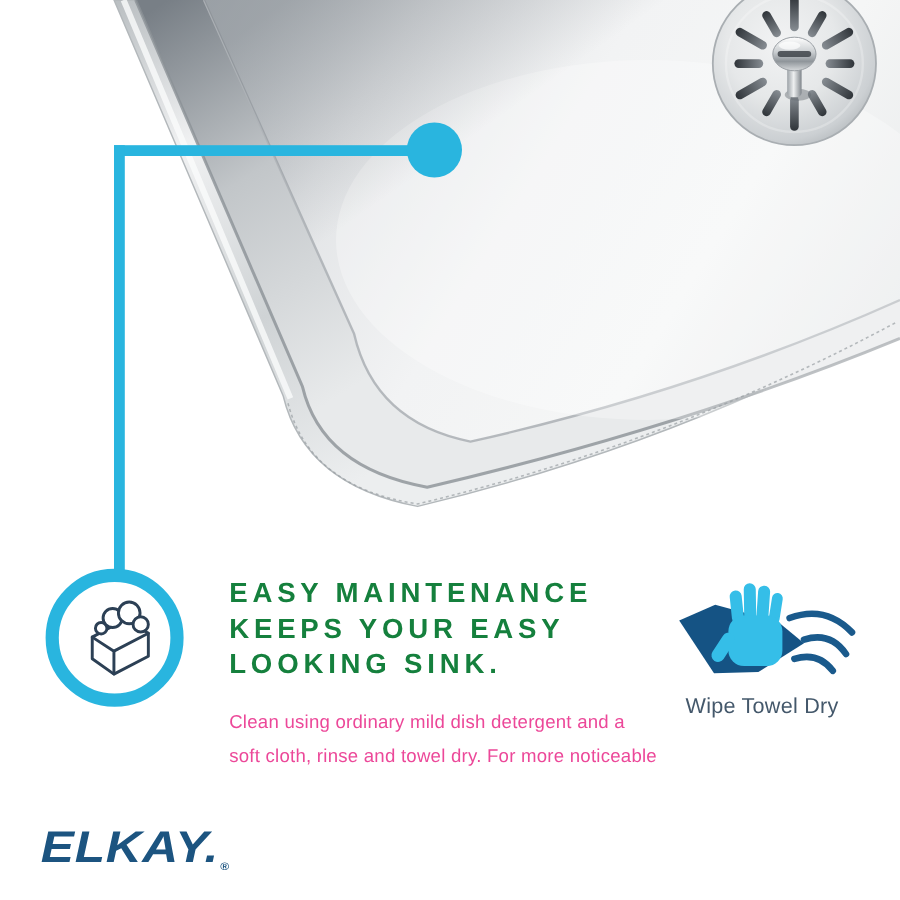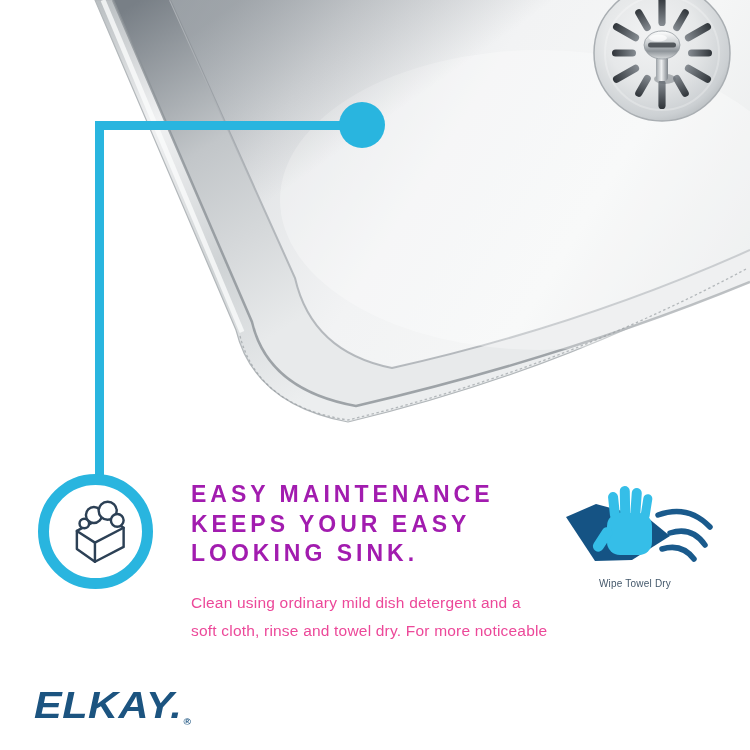--- a/index.html
+++ b/index.html
@@ -13,32 +13,32 @@
   .v-line{left:95px;top:121px;width:9px;height:356px;background:#29B5DF;}
   .dot{left:339px;top:102px;width:46px;height:46px;border-radius:50%;background:#29B5DF;}
   .ring{
     left:38px;top:474px;width:115px;height:115px;border-radius:50%;
     border:11px solid #29B5DF;background:#ffffff;box-sizing:border-box;
     display:flex;align-items:center;justify-content:center;
   }
   
   .heading{
     left:191px;top:480px;width:330px;
-    color:#a21caf;font-size:23px;line-height:29.5px;font-weight:bold;
+    color:#15803d;font-size:23px;line-height:29.5px;font-weight:bold;
     letter-spacing:4px;
   }
   .body-copy{
     left:191px;top:589px;width:360px;
     color:#ec4899;font-size:15.5px;line-height:27.5px;letter-spacing:0.2px;
   }
   
   .towel-wrap{left:550px;top:475px;width:170px;height:100px;}
   .towel-label{
     left:550px;top:578px;width:170px;text-align:center;
-    color:#44586B;font-size:10px;letter-spacing:0.2px;
+    color:#44586B;font-size:18px;letter-spacing:0.2px;
   }
   
   .logo{
     left:34px;top:685px;
     color:#1C5480;font-size:37px;font-weight:bold;font-style:italic;
     letter-spacing:0.5px;transform:scaleX(1.12);transform-origin:left center;
     white-space:nowrap;
   }
   .logo .reg{font-size:9px;font-style:normal;font-weight:bold;position:relative;top:7px;left:1px;letter-spacing:0;}
 </style>

